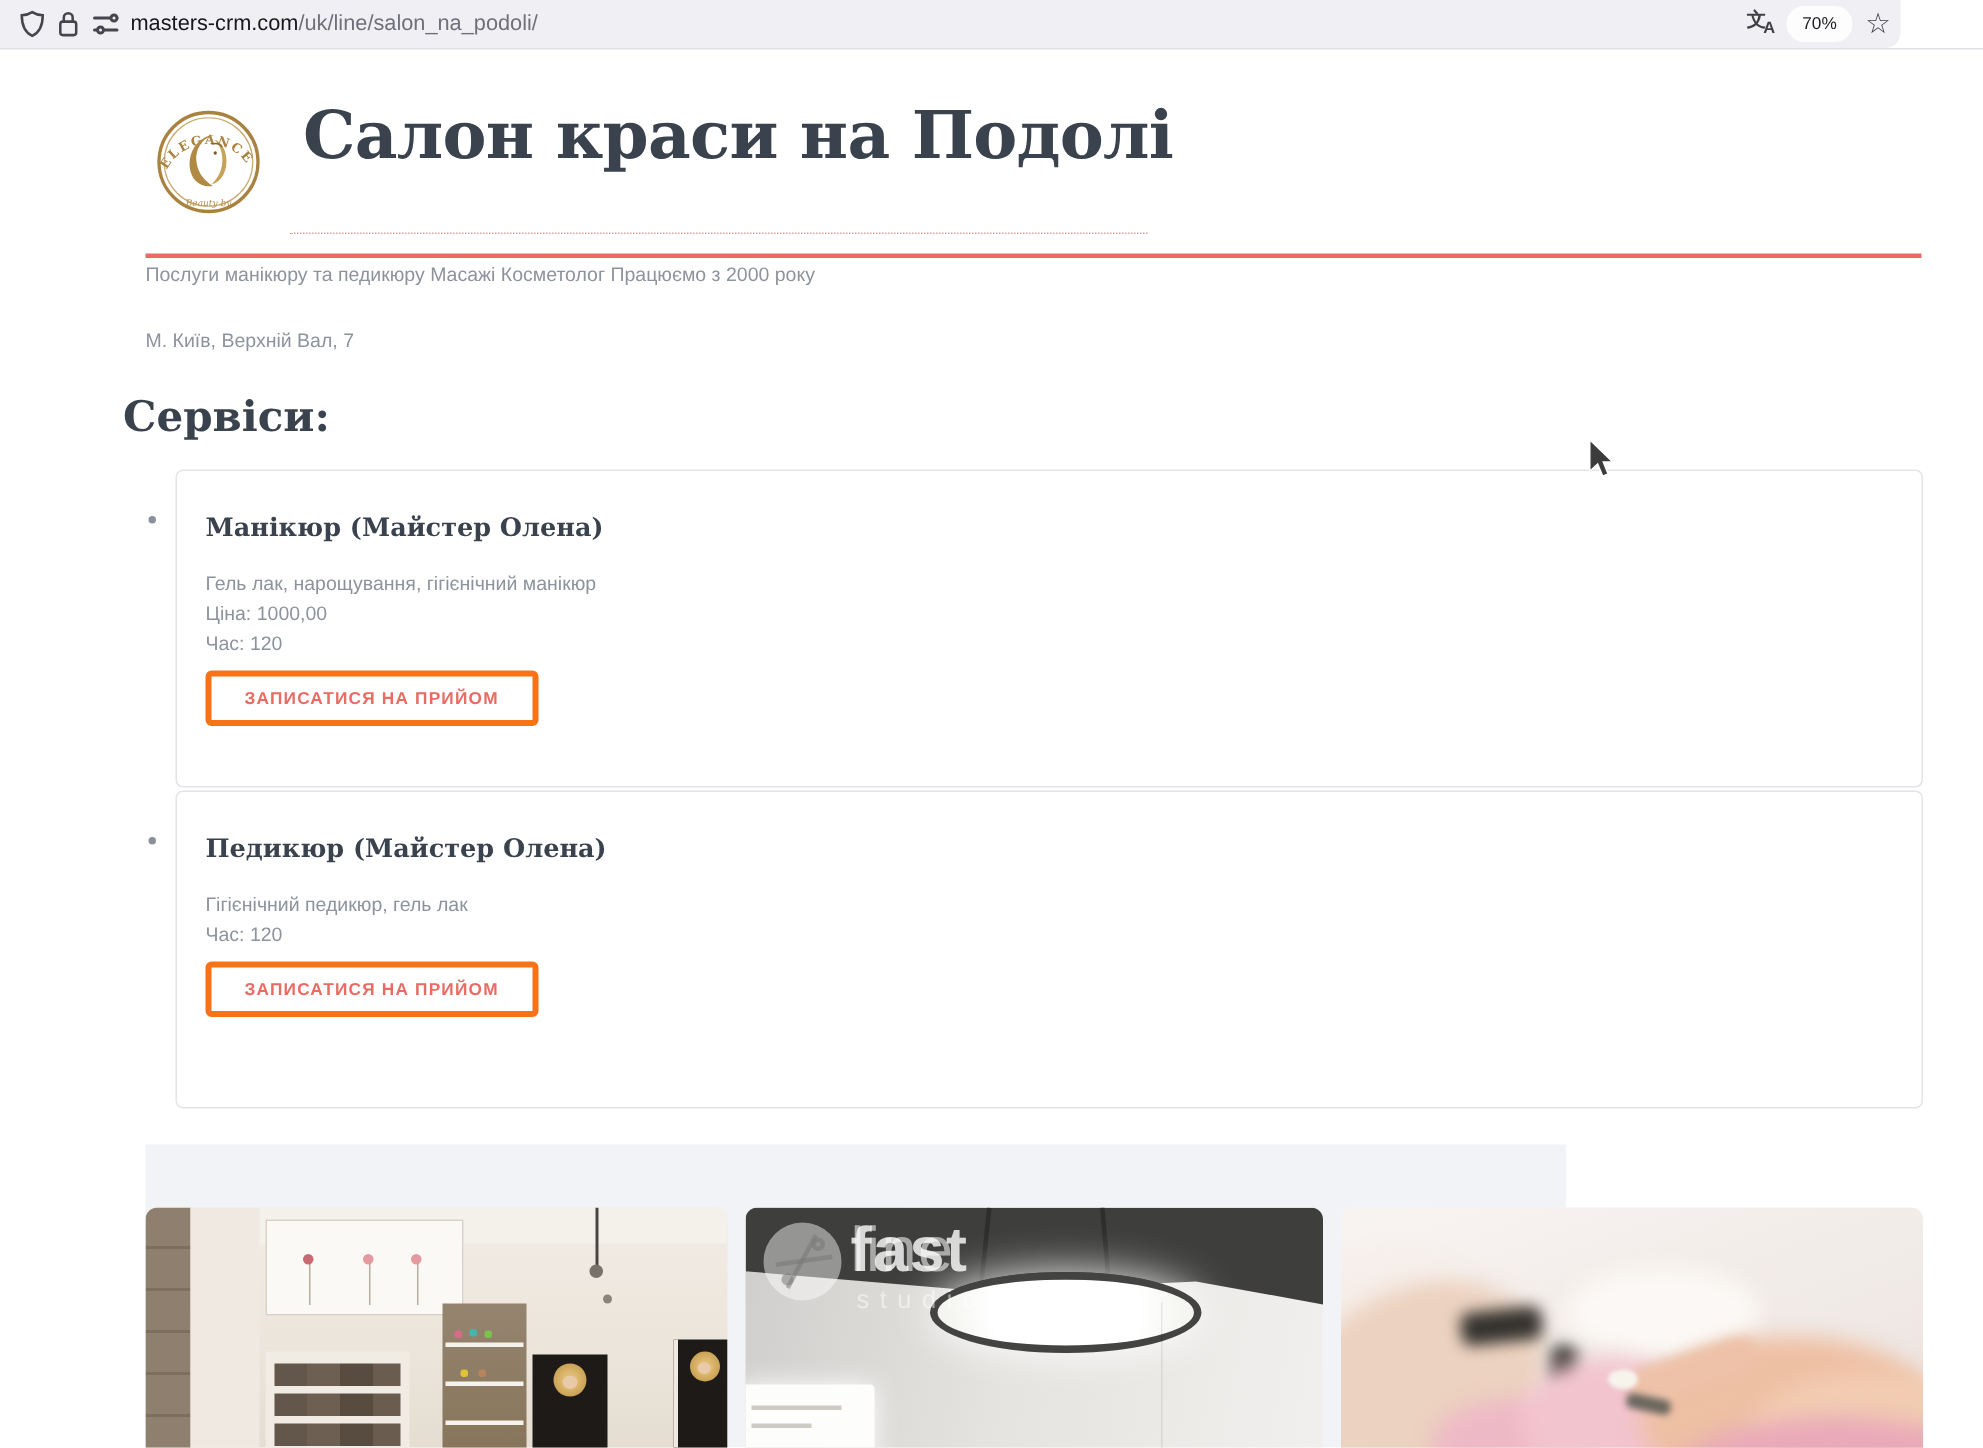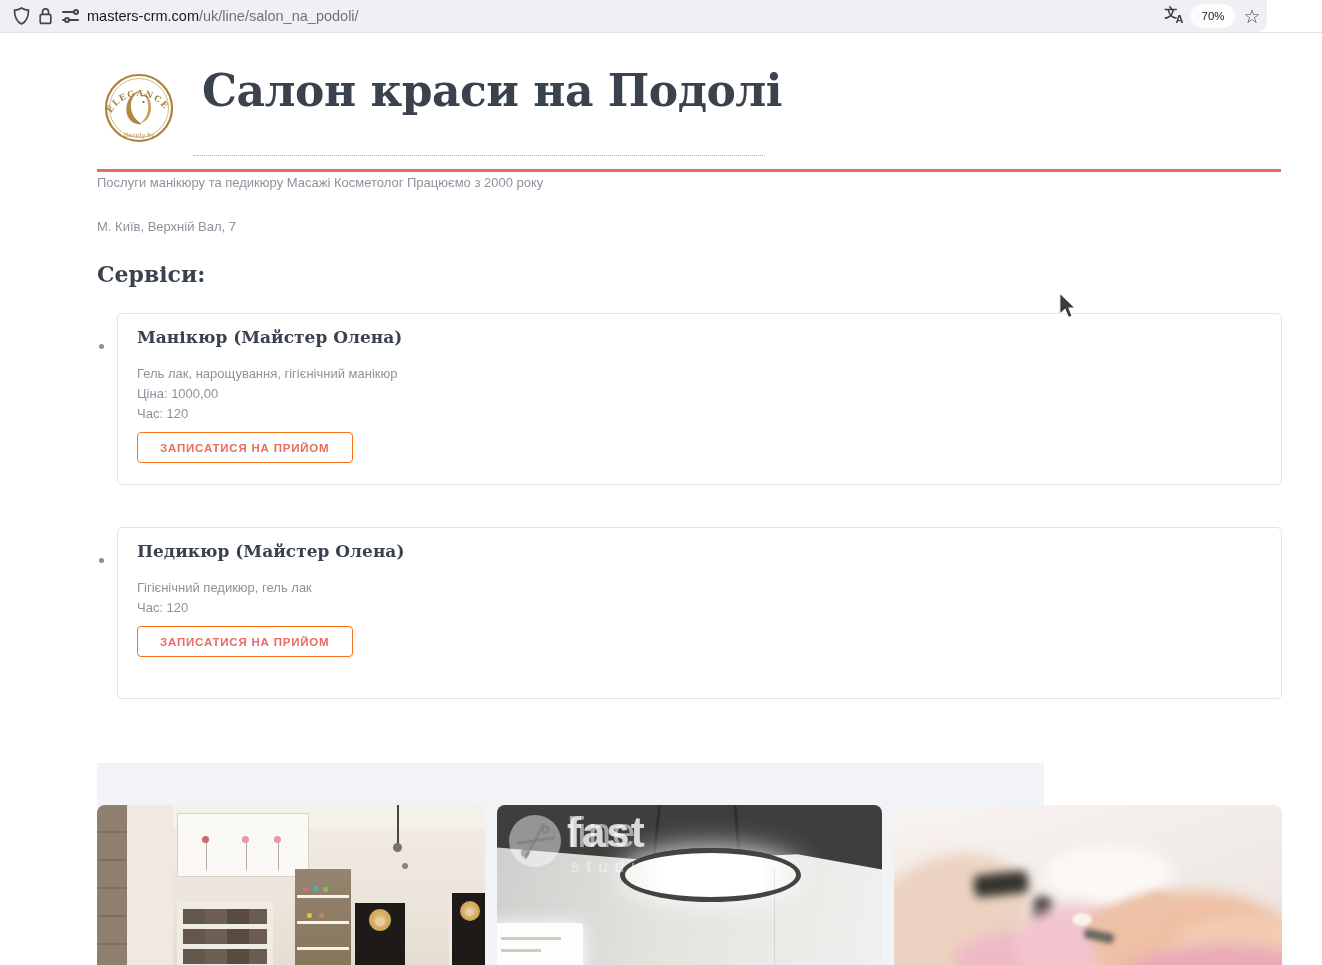--- a/index.html
+++ b/index.html
@@ -33,29 +33,29 @@
   .star-ic { left:1237px; width:30px; font-size:19px; color:#3e3e46; }
 
   
   .logo { position:absolute; left:97px; top:66px; width:84px; height:84px; }
   .page-title { position:absolute; left:202px; top:68px; font-size:44px; letter-spacing:-0.5px; line-height:1.05; white-space:nowrap; }
   .dotted-rule { position:absolute; left:193px; top:155px; width:572px; border-top:1.5px dotted #dba19b; }
   .red-rule { position:absolute; left:97px; top:169px; width:1184px; height:3px; background:#e96b63; }
   .muted { color:#8d939d; font-size:13px; }
   .subtitle { position:absolute; left:97px; top:175px; }
   .address { position:absolute; left:97px; top:219px; }
-  .services-heading { position:absolute; left:97px; top:261px; font-size:22px; }
+  .services-heading { position:absolute; left:82px; top:261px; font-size:28px; }
 
   
   .bullet { position:absolute; left:99px; width:5px; height:5px; border-radius:50%; background:#8a9096; }
-  .card { position:absolute; left:117px; width:1165px; height:172px; background:#fff; border:1px solid #e3e4e8; border-radius:5px; padding:13px 19px; }
+  .card { position:absolute; left:117px; width:1165px; height:212px; background:#fff; border:1px solid #e3e4e8; border-radius:5px; padding:28px 19px; }
   .card h3 { font-size:17px; line-height:20px; }
   .card .desc { margin-top:17px; line-height:20px; }
   .card .line { line-height:20px; }
-  .book-btn { margin-top:8px; display:inline-block; background:#fff; border:1px solid #f97316; border-radius:4px; color:#e96b63; font-size:11.5px; font-weight:bold; letter-spacing:0.8px; padding:9px 22px 8px; cursor:pointer; font-family:"Liberation Sans","DejaVu Sans",sans-serif; }
+  .book-btn { margin-top:8px; display:inline-block; background:#fff; border:4px solid #f97316; border-radius:4px; color:#e96b63; font-size:11.5px; font-weight:bold; letter-spacing:0.8px; padding:9px 22px 8px; cursor:pointer; font-family:"Liberation Sans","DejaVu Sans",sans-serif; }
 
   
   .band { position:absolute; left:97px; top:763px; width:947px; height:202px; background:#f2f3f6; }
   .photo { position:absolute; top:42px; height:170px; border-radius:8px; overflow:hidden; }
   .p1 { left:0; width:388px; background:linear-gradient(180deg,#f1ece5 0%,#ece5db 55%,#e4dcd0 100%); }
   .p2 { left:400px; width:385px; background:linear-gradient(100deg,#cfcecc 0%,#e4e3e0 45%,#f1f0ee 100%); }
   .p3 { left:797px; width:388px; background:linear-gradient(160deg,#f8f4f2 0%,#f0eae6 60%,#ecdfda 100%); }
   .photo * { position:absolute; }
 
   

